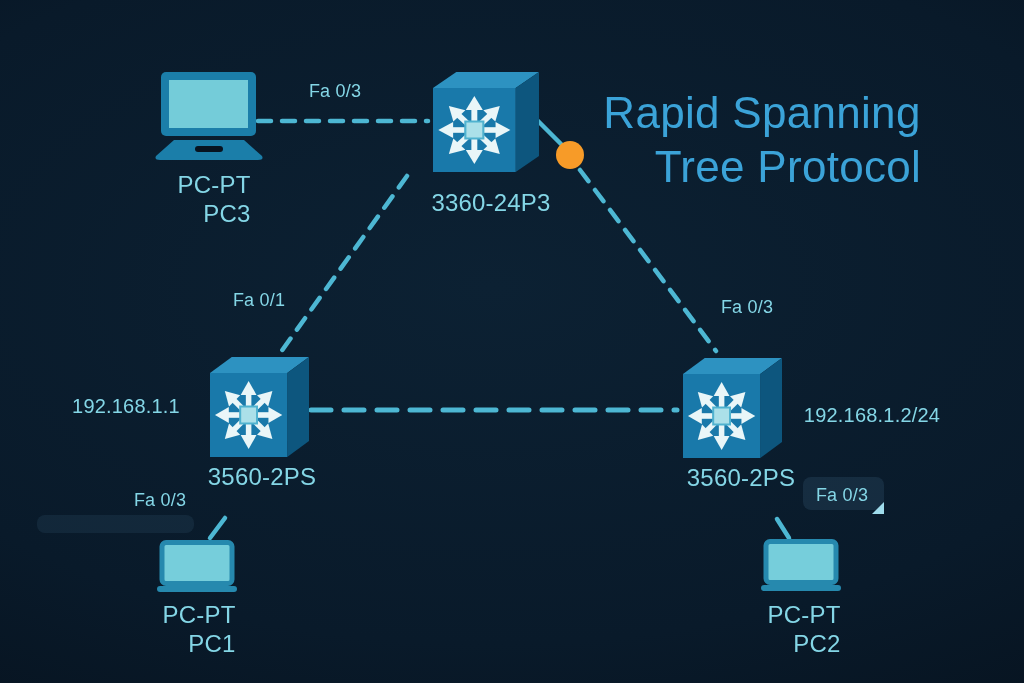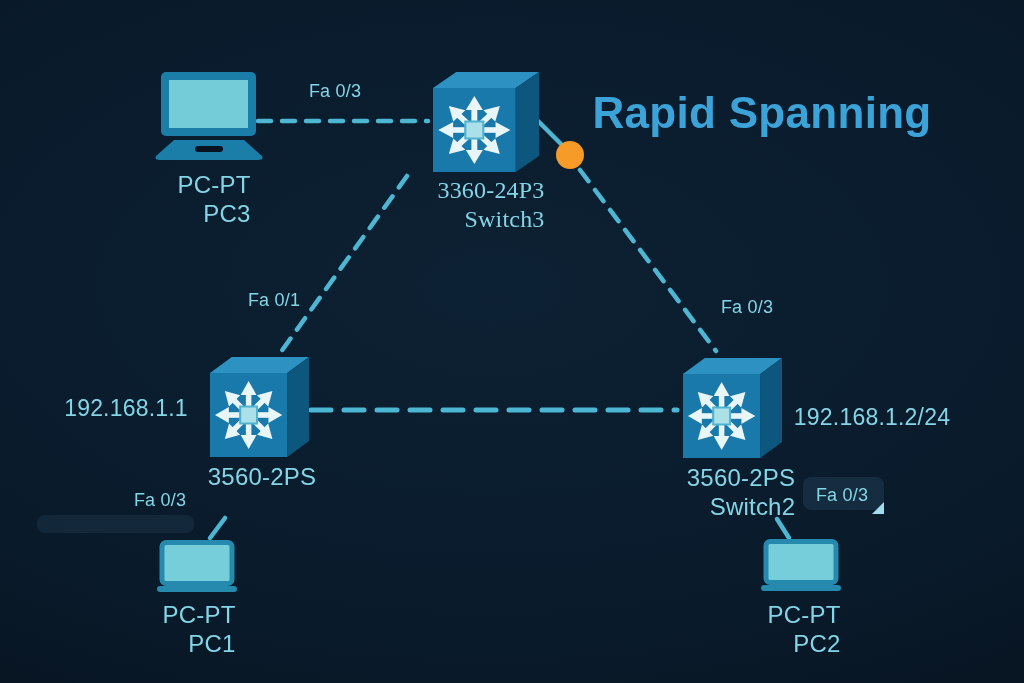--- a/index.html
+++ b/index.html
@@ -16,25 +16,25 @@
     position:absolute; transform:translateX(-50%); text-align:right;
     font-size:24px; line-height:29px; color:#84d6e6; white-space:nowrap;
     letter-spacing:0.2px;
   }
   .port-label {
     position:absolute; transform:translateX(-50%);
     font-size:18px; color:#84d6e6; white-space:nowrap; letter-spacing:0.2px;
   }
   .ip-label {
     position:absolute; transform:translateX(-50%);
-    font-size:23px; color:#84d6e6; white-space:nowrap; letter-spacing:0.2px;
+    font-size:20px; color:#84d6e6; white-space:nowrap; letter-spacing:0.2px;
   }
   #title {
     position:absolute; left:588px; top:86px; width:348px; text-align:center;
-    font-size:44px; line-height:54px; font-weight:bold; color:#3ba3d8;
+    font-size:44px; line-height:54px; font-weight:normal; color:#3ba3d8;
     letter-spacing:0.3px;
   }
   #title .l2 { padding-left:52px; }
   .faint-box { position:absolute; background:rgba(88,138,176,0.12); border-radius:8px; }
 </style>
 </head>
 <body>
 
 <div id="canvas">
 
@@ -132,50 +132,49 @@
 
   <svg class="icon" style="left:761px; top:539px;" width="80" height="52" viewBox="0 0 80 52" preserveAspectRatio="none">
       <use href="#sym-laptop-flat"></use>
     </svg>
 
   <div class="dev-label" style="left:214px; top:170px;">
     <div>PC-PT</div>
     <div>PC3</div>
   </div>
 
-  <div class="dev-label" style="left:491px; top:176px;font-family:Liberation Serif, serif;">
+  <div class="dev-label" style="left:491px; top:188px;">
     <div>3360-24P3</div>
-    <div>Switch3</div>
   </div>
 
   <div class="dev-label" style="left:262px; top:462px;">
     <div>3560-2PS</div>
   </div>
 
   <div class="dev-label" style="left:741px; top:463px;">
     <div>3560-2PS</div>
-    <div>Switch2</div>
   </div>
 
   <div class="dev-label" style="left:199px; top:600px;">
     <div>PC-PT</div>
     <div>PC1</div>
   </div>
 
   <div class="dev-label" style="left:804px; top:600px;">
     <div>PC-PT</div>
     <div>PC2</div>
   </div>
 
   <div class="port-label" style="left:335px; top:81px;">Fa 0/3</div>
-  <div class="port-label" style="left:274px; top:290px;">Fa 0/1</div>
+  <div class="port-label" style="left:259px; top:290px;">Fa 0/1</div>
   <div class="port-label" style="left:747px; top:297px;">Fa 0/3</div>
   <div class="port-label" style="left:160px; top:490px;">Fa 0/3</div>
   <div class="port-label" style="left:842px; top:485px;">Fa 0/3</div>
 
   <div class="ip-label" style="left:126px; top:395px;">192.168.1.1</div>
   <div class="ip-label" style="left:872px; top:404px;">192.168.1.2/24</div>
 
   <div id="title">
     <div>Rapid Spanning</div>
+    <div class="l2">Tree Protocol</div>
   </div>
 
 </div>
 
 </body></html>

